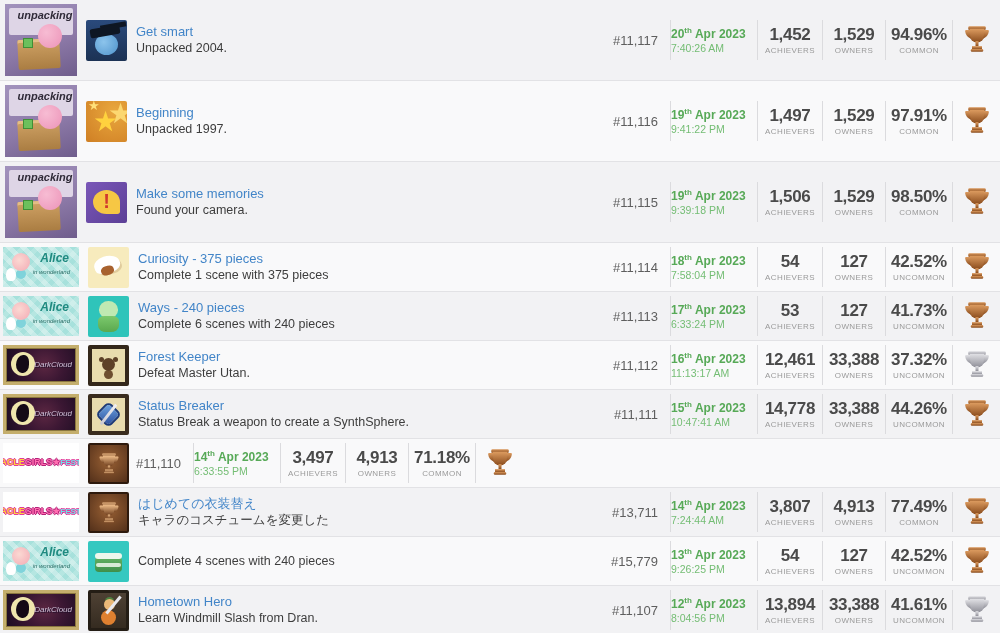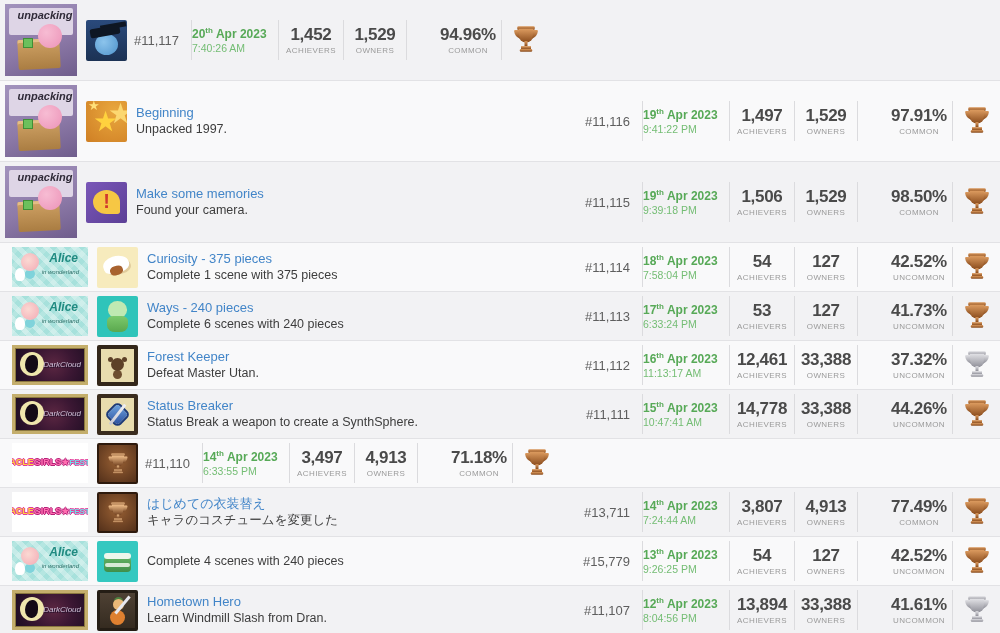--- a/index.html
+++ b/index.html
@@ -6,21 +6,21 @@
   html,body { margin:0; padding:0; }
   body {
     width:1000px; height:633px; overflow:hidden;
     background:#ffffff;
     font-family:"Liberation Sans", sans-serif;
   }
   #list { width:1000px; }
 
   .row { display:flex; align-items:center; border-bottom:1px solid #e2e2e5; }
   .row.tall { height:81px; }
-  .row.short { height:49px;padding-left:9px; }
+  .row.short { height:49px; }
   .shade-dark  { background:#f2f2f4; }
   .shade-light { background:#f9f9fa; }
 
   
   .game-icon { flex:0 0 auto; position:relative; overflow:hidden; margin-left:3px; }
   .tall  .game-icon { width:72px; height:72px; margin-left:5px; }
   .short .game-icon { width:76px; height:40px; }
   .game-icon span { position:absolute; display:block; }
 
   .game-unpacking { background:linear-gradient(160deg,#a293bd 0%,#8d7aa8 55%,#6f5d8c 100%); }
@@ -100,38 +100,42 @@
   
   .rank { flex:0 0 64px; text-align:right; color:#5e5e5e; font-size:13px; padding-right:12px; }
   .vdiv { flex:0 0 1px; height:40px; background:#dbdbde; align-self:center; }
   .datecell { flex:0 0 86px; text-align:left; }
   .dateline { font-size:12px; font-weight:bold; color:#57a957; white-space:nowrap; }
   .dateline sup { font-size:8px; }
   .dateline .my { margin-left:3px; }
   .timeline { font-size:10.5px; color:#74bd74; margin-top:1px; }
   .statcell { flex:0 0 64px; text-align:center; }
   .statcell.owners { flex:0 0 62px; }
-  .statcell.pct { flex:0 0 66px;margin-left:28px; }
+  .statcell.pct { flex:0 0 66px; }
   .statnum { font-size:17px; font-weight:bold; color:#4a4a4a; letter-spacing:-0.3px; white-space:nowrap; }
   .statlabel { font-size:8px; color:#9a9a9a; letter-spacing:0.4px; margin-top:1px; }
   .trophycell { flex:0 0 47px; display:flex; align-items:center; justify-content:center; }
 </style>
 </head>
 <body>
 
 <div id="list">
     <div class="row tall shade-dark">
     <div class="game-icon game-unpacking">
         <span class="gp-wall"></span>
         <span class="gp-text">unpacking</span>
         <span class="gp-box"></span>
         <span class="gp-plush"></span>
         <span class="gp-block"></span>
       </div>
     <div class="ach-icon ach-get-smart"></div>
+    <div class="texts">
+      <div class="title">Get smart</div>
+      <div class="desc">Unpacked 2004.</div>
+    </div>
     <div class="rank">#11,117</div>
     <div class="vdiv"></div>
     <div class="datecell">
       <div class="dateline"><span>20</span><sup>th</sup><span class="my">Apr 2023</span></div>
       <div class="timeline">7:40:26 AM</div>
     </div>
     <div class="vdiv"></div>
     <div class="statcell">
       <div class="statnum">1,452</div>
       <div class="statlabel">ACHIEVERS</div>

